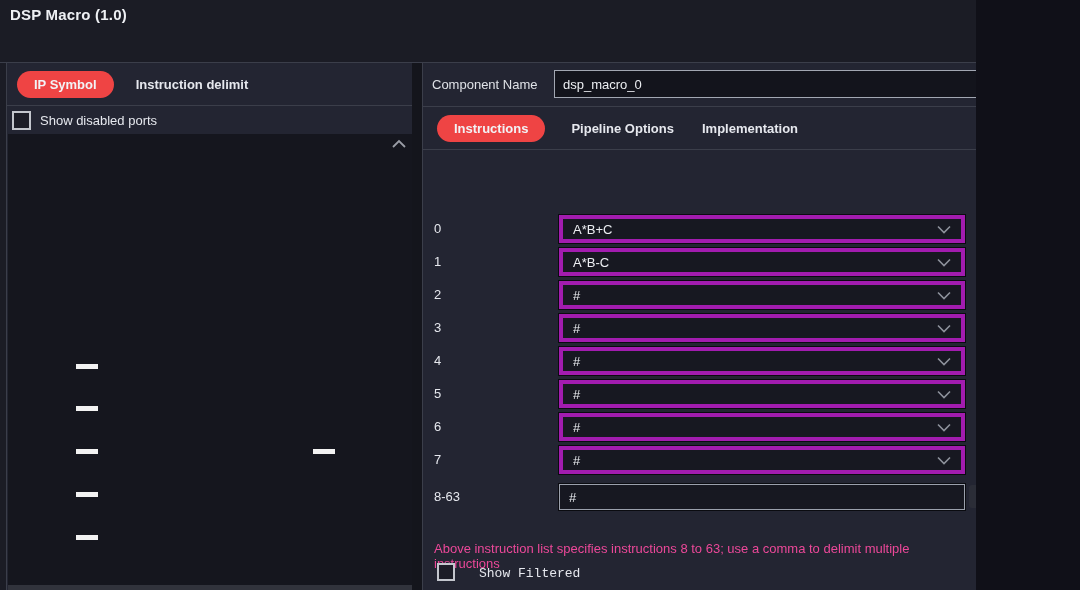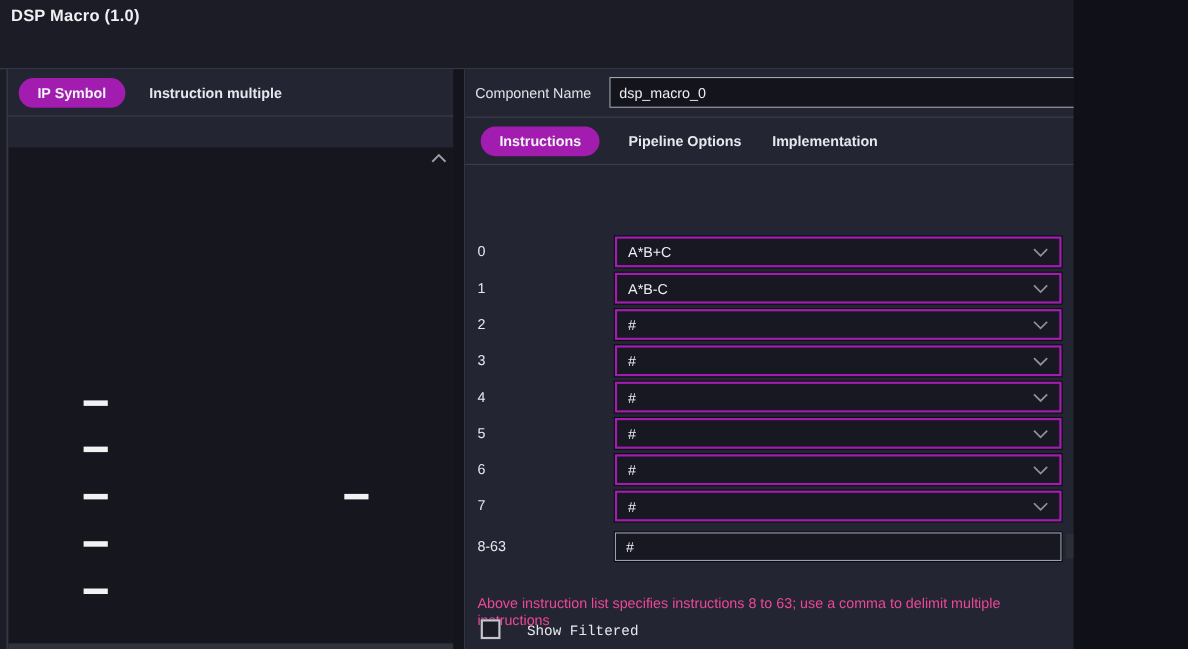--- a/index.html
+++ b/index.html
@@ -9,21 +9,21 @@
 
   
   .content{position:absolute;left:0;top:62px;right:0;bottom:0;border-top:1px solid #3b3e4a;}
   .left-panel{position:absolute;left:6px;top:0;width:406px;bottom:0;background:#232532;border-left:1px solid #3b3e4a;}
   .divider{position:absolute;left:412px;top:0;width:10px;bottom:0;background:#14151c;border-right:1px solid #3b3e4a;}
   .right-panel{position:absolute;left:423px;top:0;right:0;bottom:0;background:#232532;}
 
   
   .lp-header{position:absolute;left:0;top:0;right:0;height:42px;border-bottom:1px solid #3b3e4a;
              display:flex;align-items:center;gap:20px;padding-left:10px;}
-  .pill{background:#a21caf;color:#f2f3f6;border-radius:14px;padding:6px 17px;font-weight:600;}
+  .pill{background:#ef4444;color:#f2f3f6;border-radius:14px;padding:6px 17px;font-weight:600;}
   .plaintab{color:#e6e8ee;font-weight:600;padding:5px 2px;}
 
   .lp-checkrow{position:absolute;left:0;top:43px;right:0;height:28px;display:flex;align-items:center;gap:9px;padding-left:5px;}
   .checkbox{width:19px;height:19px;background:#1c1d27;border:2px solid #c3c6cd;box-sizing:border-box;display:inline-block;}
   .checkbox.small{width:18px;height:18px;}
 
   
   .canvas{position:absolute;left:1px;top:71px;width:405px;height:451px;background:#15161e;}
   .scrollup{position:absolute;right:6px;top:3px;width:16px;height:14px;color:#9a9da6;}
   .hscroll{position:absolute;left:1px;top:522px;width:405px;height:6px;background:#31333c;}
@@ -39,21 +39,21 @@
   .complabel{margin-left:9px;color:#dfe2e7;}
   .compinput{position:absolute;left:131px;top:7px;width:540px;height:28px;box-sizing:border-box;
              background:#13141c;border:1px solid #a2a7b2;color:#eceef2;font-family:"Liberation Sans",sans-serif;
              font-size:13px;padding:0 8px;outline:none;}
   .rp-tabs{position:absolute;left:0;top:43px;right:0;height:44px;border-bottom:1px solid #3b3e4a;border-top:1px solid #3b3e4a;
            display:flex;align-items:center;gap:24px;padding-left:14px;box-sizing:border-box;}
 
   .rp-body{position:absolute;left:0;top:88px;right:0;bottom:0;}
   .inst-label{position:absolute;left:11px;width:110px;line-height:28px;color:#e6e8ee;}
   .dropdown{position:absolute;left:136px;width:406px;height:28px;box-sizing:border-box;background:#171821;
-            border:2px solid #a21caf;box-shadow:0 0 0 1px #0a0b10;display:flex;align-items:center;
+            border:4px solid #a21caf;box-shadow:0 0 0 1px #0a0b10;display:flex;align-items:center;
             padding:0 10px;color:#eceef2;cursor:default;}
   .dropdown .chev{margin-left:auto;width:14px;height:9px;}
   .textinput{position:absolute;left:136px;width:406px;height:26px;box-sizing:border-box;background:#171821;
              border:1px solid #9ba0ac;box-shadow:0 0 0 1px #0a0b10;color:#eceef2;
              font-family:"Liberation Sans",sans-serif;font-size:13px;padding:0 9px;outline:none;}
   .dotsbtn{position:absolute;left:546px;width:42px;height:23px;background:#2b2d37;border:none;border-radius:3px;
            display:flex;align-items:center;justify-content:center;gap:3px;cursor:pointer;}
   .dotsbtn .dot{width:4px;height:4px;background:#4d82dd;border-radius:1px;display:inline-block;}
   .note{position:absolute;left:11px;top:390px;right:8px;color:#ec4899;}
   .filterrow{position:absolute;left:14px;top:412px;display:flex;align-items:flex-end;gap:24px;font-family:Liberation Mono, monospace;}
@@ -62,21 +62,25 @@
 <body>
 
 <div class="page">
   <div class="title">DSP Macro (1.0)</div>
 
   <div class="content">
 
     <div class="left-panel">
       <div class="lp-header">
         <div class="pill">IP Symbol</div>
-        <div class="plaintab">Instruction multiple</div>
+        <div class="plaintab">Instruction delimit</div>
+      </div>
+      <div class="lp-checkrow">
+        <span class="checkbox"></span>
+        <span>Show disabled ports</span>
       </div>
 
       <div class="canvas">
         <svg class="scrollup" viewBox="0 0 16 10">
           <polyline points="2,8 8,2 14,8" fill="none" stroke="#9a9da6" stroke-width="1.8"></polyline>
         </svg>
         <div id="stubs">
             <div class="stub" style="left: 68px; top: 230px;"></div>
             <div class="stub" style="left: 68px; top: 272px;"></div>
             <div class="stub" style="left: 68px; top: 315px;"></div>

